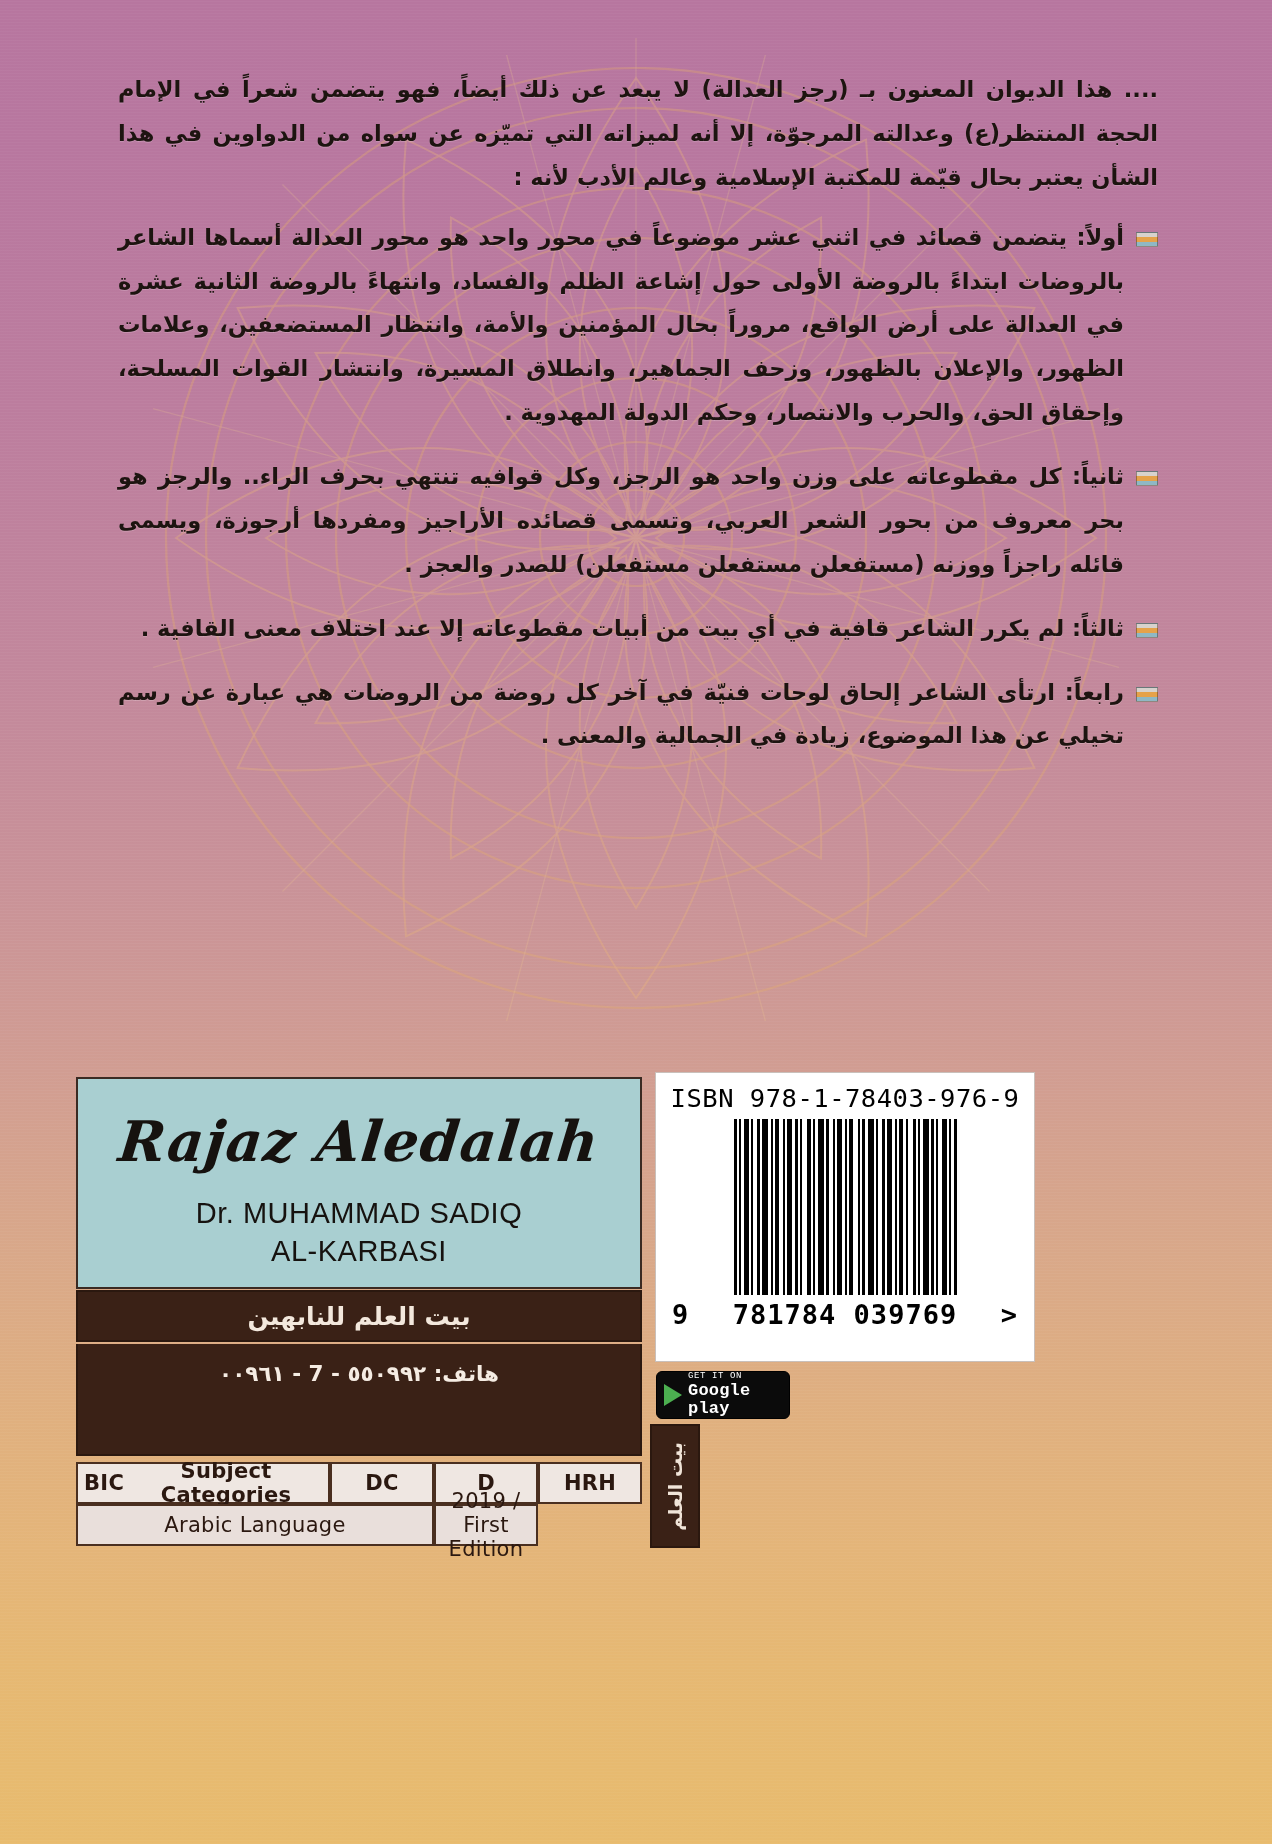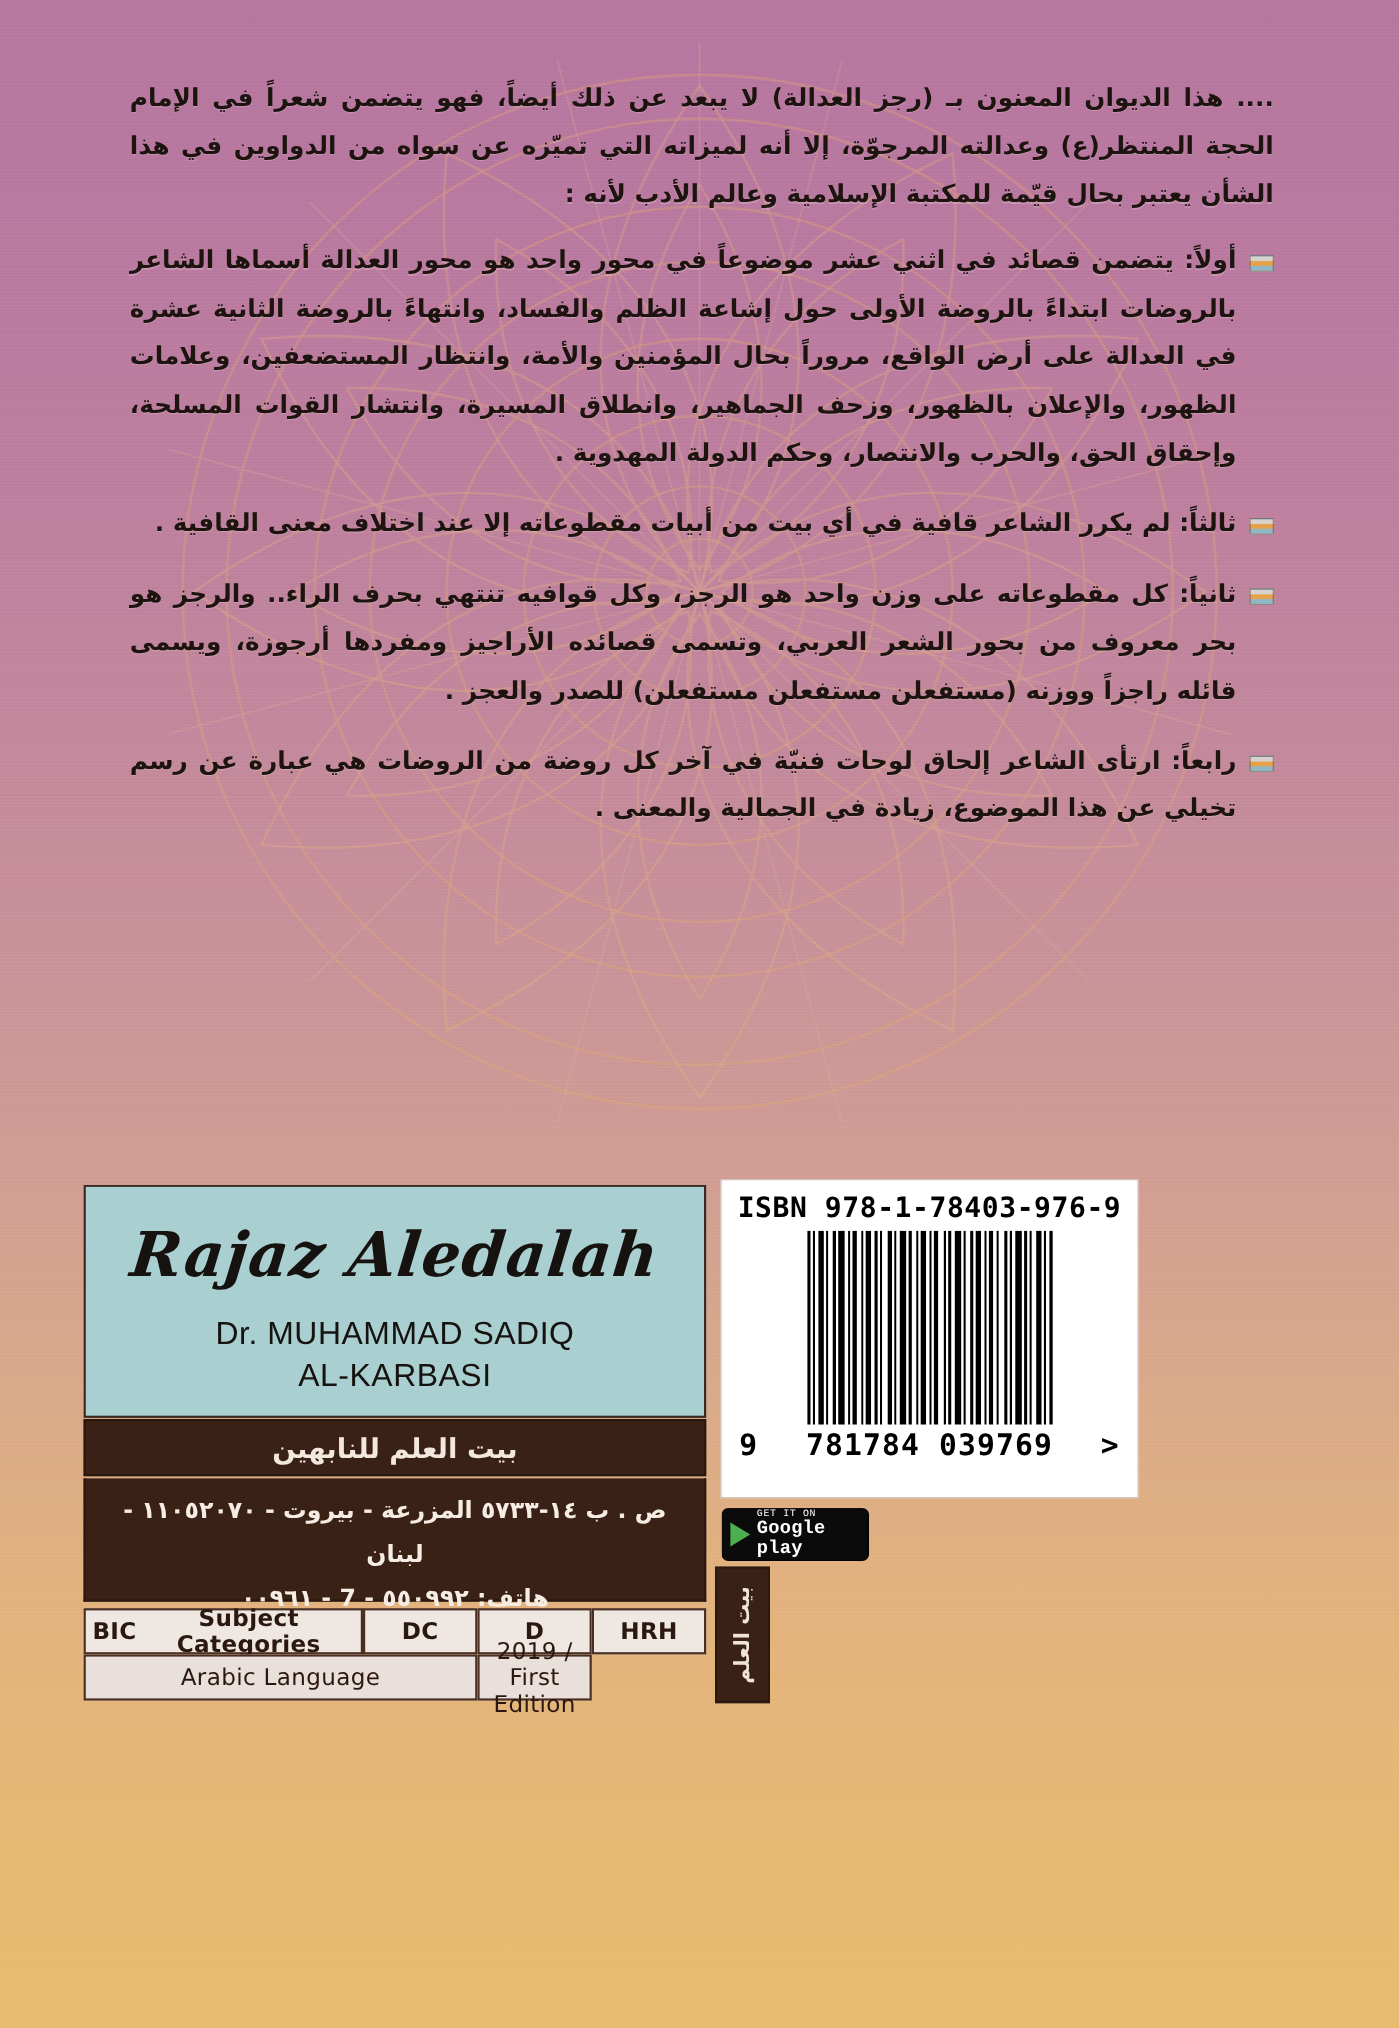--- a/index.html
+++ b/index.html
@@ -203,21 +203,21 @@
     height: 290px;
     background: #ffffff;
     border: 1px solid #c9c0bb;
     box-sizing: border-box;
     padding: 8px 10px 6px 10px;
   }
   .isbn-text {
     text-align: center;
     font-family: "DejaVu Sans Mono", "Liberation Mono", monospace;
     font-size: 25.5px;
-    font-weight: 700;
+    font-weight: 400;
     letter-spacing: 0.5px;
     color: #000;
     margin: 2px 0 6px 0;
   }
   .barcode {
     height: 176px;
     display: flex;
     align-items: stretch;
     justify-content: center;
     gap: 0;
@@ -345,43 +345,42 @@
   <div class="body-text">
     <p class="para intro">.... هذا الديوان المعنون بـ (رجز العدالة) لا يبعد عن ذلك أيضاً، فهو يتضمن شعراً في الإمام الحجة المنتظر(ع) وعدالته المرجوّة، إلا أنه لميزاته التي تميّزه عن سواه من الدواوين في هذا الشأن يعتبر بحال قيّمة للمكتبة الإسلامية وعالم الأدب لأنه :</p>
 
     <div class="bullet-row">
       <span class="bullet-mark"></span>
       <span class="bullet-text">أولاً: يتضمن قصائد في اثني عشر موضوعاً في محور واحد هو محور العدالة أسماها الشاعر بالروضات ابتداءً بالروضة الأولى حول إشاعة الظلم والفساد، وانتهاءً بالروضة الثانية عشرة في العدالة على أرض الواقع، مروراً بحال المؤمنين والأمة، وانتظار المستضعفين، وعلامات الظهور، والإعلان بالظهور، وزحف الجماهير، وانطلاق المسيرة، وانتشار القوات المسلحة، وإحقاق الحق، والحرب والانتصار، وحكم الدولة المهدوية .</span>
     </div>
 
     <div class="bullet-row">
       <span class="bullet-mark"></span>
-      <span class="bullet-text">ثالثاً: لم يكرر الشاعر قافية في أي بيت من أبيات مقطوعاته إلا عند اختلاف معنى القافية .</span>
+      <span class="bullet-text">ثانياً: كل مقطوعاته على وزن واحد هو الرجز، وكل قوافيه تنتهي بحرف الراء.. والرجز هو بحر معروف من بحور الشعر العربي، وتسمى قصائده الأراجيز ومفردها أرجوزة، ويسمى قائله راجزاً ووزنه (مستفعلن مستفعلن مستفعلن) للصدر والعجز .</span>
     </div>
 
     <div class="bullet-row">
       <span class="bullet-mark"></span>
-      <span class="bullet-text">ثانياً: كل مقطوعاته على وزن واحد هو الرجز، وكل قوافيه تنتهي بحرف الراء.. والرجز هو بحر معروف من بحور الشعر العربي، وتسمى قصائده الأراجيز ومفردها أرجوزة، ويسمى قائله راجزاً ووزنه (مستفعلن مستفعلن مستفعلن) للصدر والعجز .</span>
+      <span class="bullet-text">ثالثاً: لم يكرر الشاعر قافية في أي بيت من أبيات مقطوعاته إلا عند اختلاف معنى القافية .</span>
     </div>
 
     <div class="bullet-row">
       <span class="bullet-mark"></span>
       <span class="bullet-text">رابعاً: ارتأى الشاعر إلحاق لوحات فنيّة في آخر كل روضة من الروضات هي عبارة عن رسم تخيلي عن هذا الموضوع، زيادة في الجمالية والمعنى .</span>
     </div>
   </div>
 
   <div class="title-card">
     <div class="title-script">Rajaz Aledalah</div>
     <div class="author-line">Dr. MUHAMMAD SADIQ</div>
     <div class="author-line" style="margin-top:2px;">AL-KARBASI</div>
   </div>
 
   <div class="publisher-band">بيت العلم للنابهين</div>
   <div class="address-band">
-    <div>ص . ب ١٤-٥٧٣٣ المزرعة - بيروت - ١١٠٥٢٠٧٠ - لبنان</div>
     <div>هاتف: ٥٥٠٩٩٢ - 7 - ٠٠٩٦١</div>
   </div>
 
   <div class="bic-table">
     <div class="bic-cell">
       <span class="lead">BIC</span>
       <span>Subject Categories</span>
     </div>
     <div class="bic-cell bic-strong">DC</div>
     <div class="bic-cell bic-strong">D</div>

